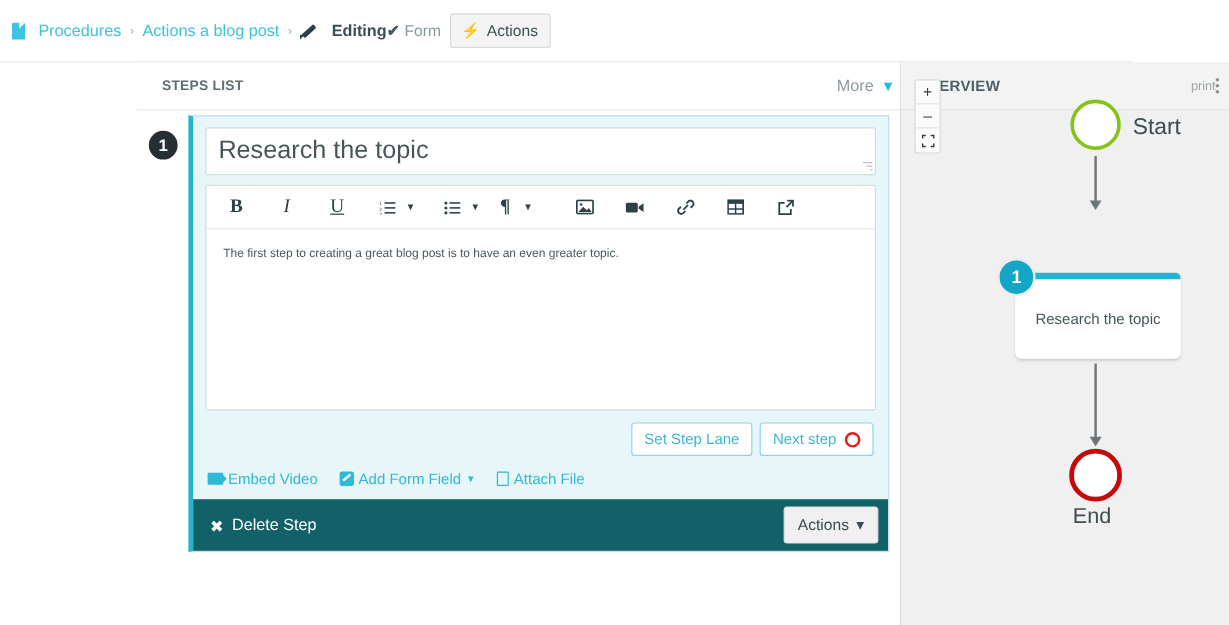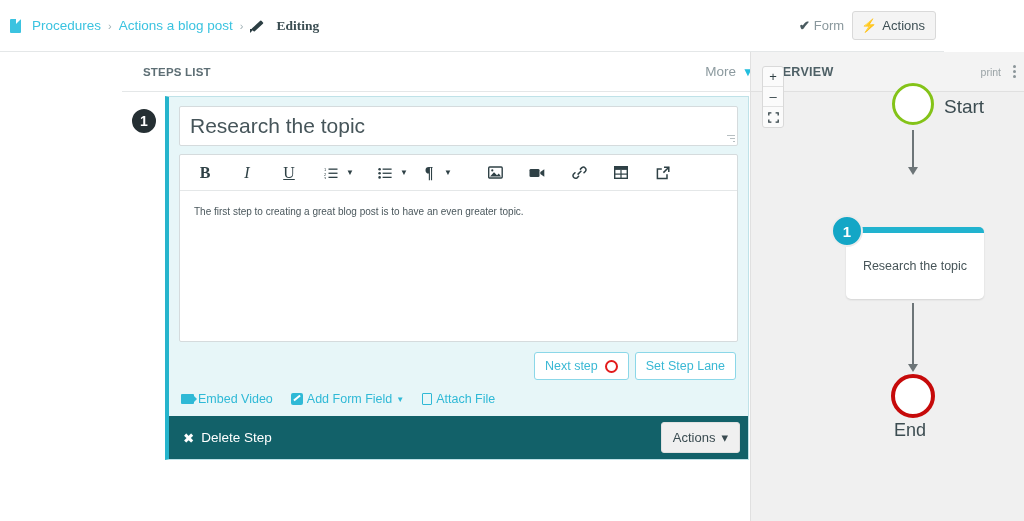--- a/index.html
+++ b/index.html
@@ -7,27 +7,27 @@
     width: 1024px; height: 521px;
     background: #ffffff;
     font-family: "Liberation Sans", sans-serif;
     overflow: hidden;
   }
 
   
   .topbar {
     position: absolute; left: 0; top: 0; width: 944px; height: 52px;
     background: #ffffff; border-bottom: 1px solid #e4e7e8;
-    display: flex; align-items: center; justify-content: space-between;
+    display: flex; align-items: center; 
     padding: 0 8px 0 10px;
   }
   .crumbs { display: flex; align-items: center; gap: 7px; font-size: 13.5px; }
   .crumb-link { color: #3bc3e0; text-decoration: none; white-space: nowrap; }
   .crumb-sep { color: #9fb0b5; font-size: 11px; }
-  .crumb-cur { color: #3b4d52; font-weight: bold; font-family: Liberation Serif, serif; }
+  .crumb-cur { color: #3b4d52; font-weight: bold; }
   .doc-icon { display:inline-block; width:11px; height:14px; background:#3bc3e0;
               border-radius:1px; position:relative; margin-right:4px; vertical-align:-2px; }
   .doc-icon:after { content:""; position:absolute; right:0; top:0; border-left:5px solid #fff;
                     border-bottom:5px solid transparent; }
   .pencil-icon { display:inline-block; width:14px; height:14px; position:relative;
                  margin-right:5px; vertical-align:-2px; }
   .pencil-icon:before { content:""; position:absolute; left:1px; top:5px; width:13px; height:4px;
                  background:#2d3f44; transform: rotate(-42deg); border-radius:1px; }
   .pencil-icon:after { content:""; position:absolute; left:0px; top:10px;
                  border-top:4px solid #2d3f44; border-right:4px solid transparent; }
@@ -36,21 +36,21 @@
   .saved { color: #8a989d; font-size: 13px; display:flex; align-items:center; gap:4px; }
   .check { color:#4a5b60; font-weight:bold; font-size:13px; }
   .actions-top {
     background: #f4f4f4; border: 1px solid #d9d9d9; border-radius: 3px;
     color: #3d4f54; font-size: 13px; padding: 6px 10px 6px 8px;
     display: flex; align-items: center; gap: 5px; cursor: pointer;
   }
   .bolt { color:#2e4045; font-size:13px; }
 
   
-  .steps-col { position: absolute; left: 122px; top: 52px; width: 640px; height: 469px; background:#fff; }
+  .steps-col { position: absolute; left: 114px; top: 52px; width: 640px; height: 469px; background:#fff; }
   .steps-head {
     height: 40px; display:flex; align-items:center; justify-content: space-between;
     border-bottom: 1px solid #e4e7e8; padding: 0 8px 0 21px;
   }
   .steps-title { font-size: 11.5px; font-weight: bold; color:#5d6e74; letter-spacing:0.2px; }
   .more { font-size:13.5px; color:#8c9a9f; display:flex; align-items:center; gap:6px; cursor:pointer;}
   .chev { color:#23bede; font-size: 12px; font-weight: bold; }
 
   .step-row { position: relative; padding-left: 0; }
   .step-num {
@@ -123,21 +123,21 @@
   .thumb { font-size:13px; }
 
   
   .overview {
     position:absolute; right:0; top:52px; width:274px; height:469px;
     background:#f0f0f0; border-left:1px solid #e0e0e0;
   }
   .ov-head { height:40px; background:#f3f3f3; border-bottom:1px solid #e0e0e0;
              display:flex; align-items:center; justify-content:space-between; padding:0 8px 0 13px; }
   .ov-title { font-size:12.5px; font-weight:bold; color:#4e6066; letter-spacing:0.3px; }
-  .ov-right { display:flex; align-items:center; gap:12px; }
+  .ov-right { display:flex; align-items:center; gap:0; }
   .print { font-size:10.5px; color:#9aa3a6; cursor:pointer; }
   .kebab { display:flex; flex-direction:column; gap:2px; cursor:pointer; }
   .kebab i { width:3px; height:3px; background:#8b9599; border-radius:50%; display:block; }
 
   .zoom-ctrls { position:absolute; left:11px; top:14px; width:22px;
                 border:1px solid #d9d9d9; border-radius:3px; overflow:hidden; background:#fbfbfb; }
   .zc { height:20px; display:flex; align-items:center; justify-content:center;
         font-size:13px; color:#2f3f44; border-bottom:1px solid #e2e2e2; cursor:pointer; }
   .zc:last-child{ border-bottom:none; font-size:11px; }
 
@@ -294,25 +294,25 @@
           </span>
         </div>
 
         <div class="body-area">
           <div class="body-text">The first step to creating a great blog post is to have an even greater topic.</div>
         </div>
       </div>
 
       <div class="btn-row">
         <button class="ghost-btn">
+          <span>Set Step Lane</span>
+        </button>
+        <button class="ghost-btn">
           <span>Next step</span>
           <span class="red-ring"></span>
-        </button>
-        <button class="ghost-btn">
-          <span>Set Step Lane</span>
         </button>
       </div>
 
       <div class="links-row">
         <span class="lnk">
           <span class="vid-ico"></span>
           <span>Embed Video</span>
         </span>
         <span class="lnk">
           <span class="form-ico"></span>

